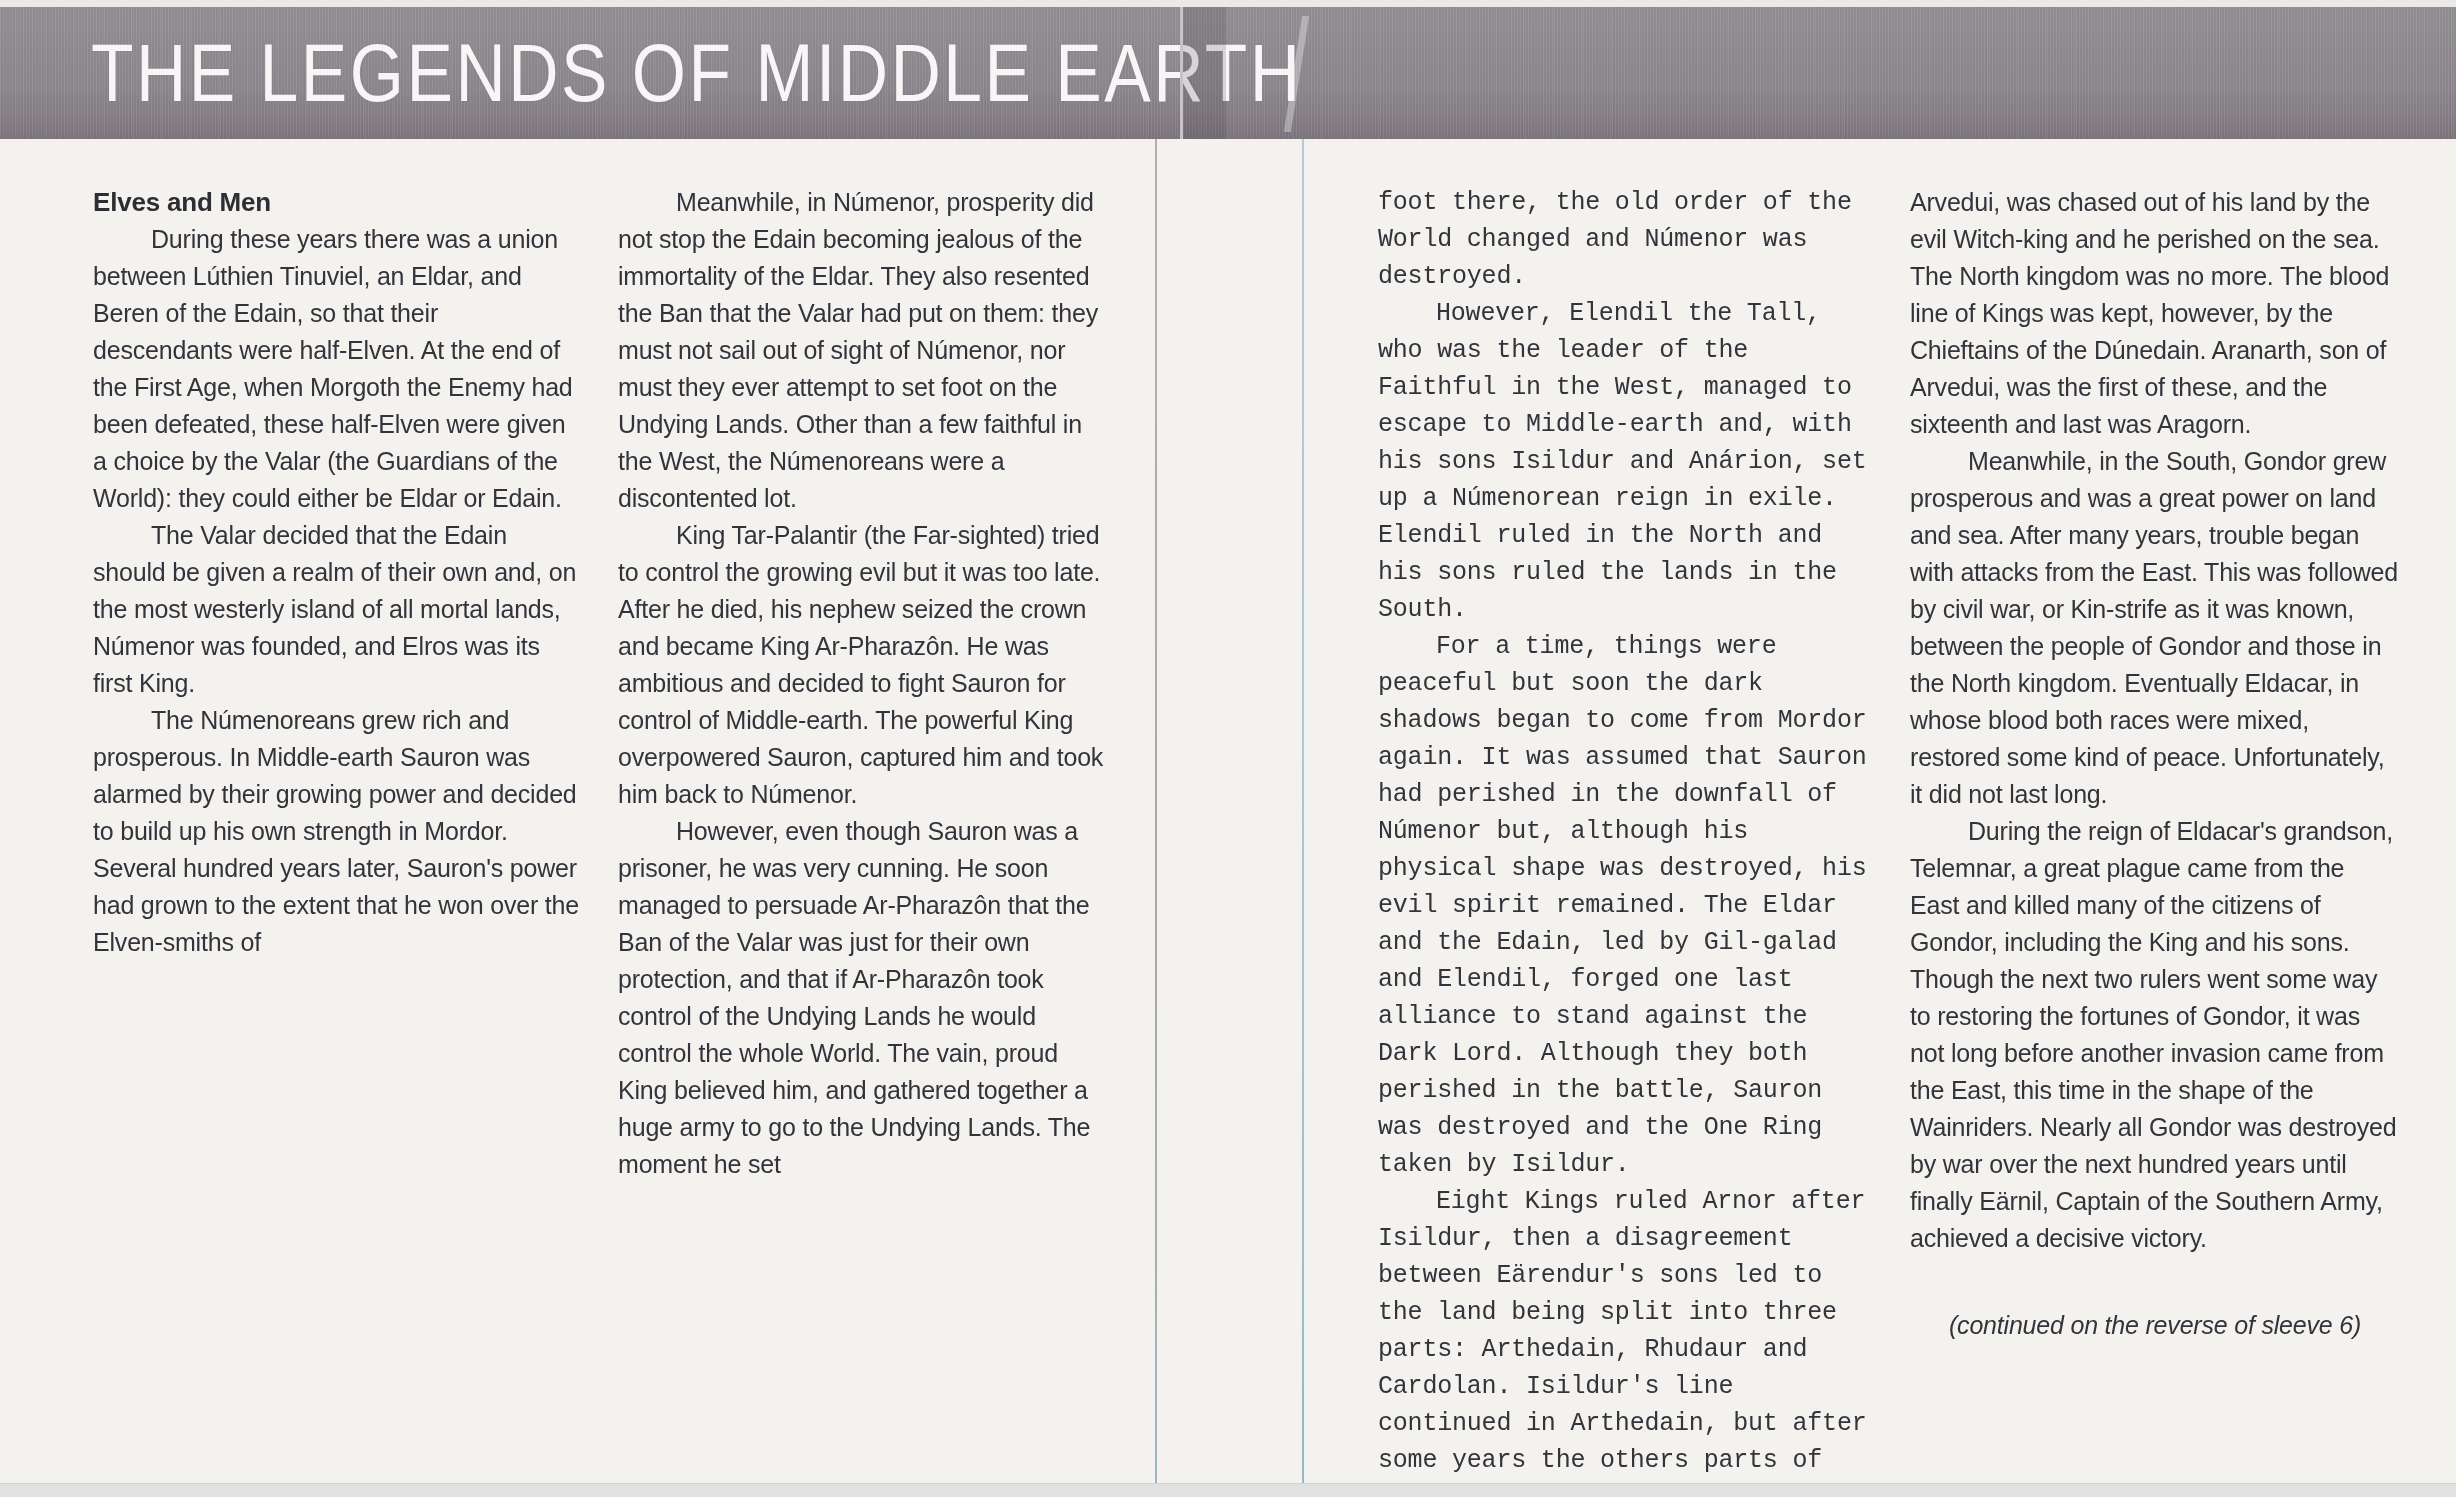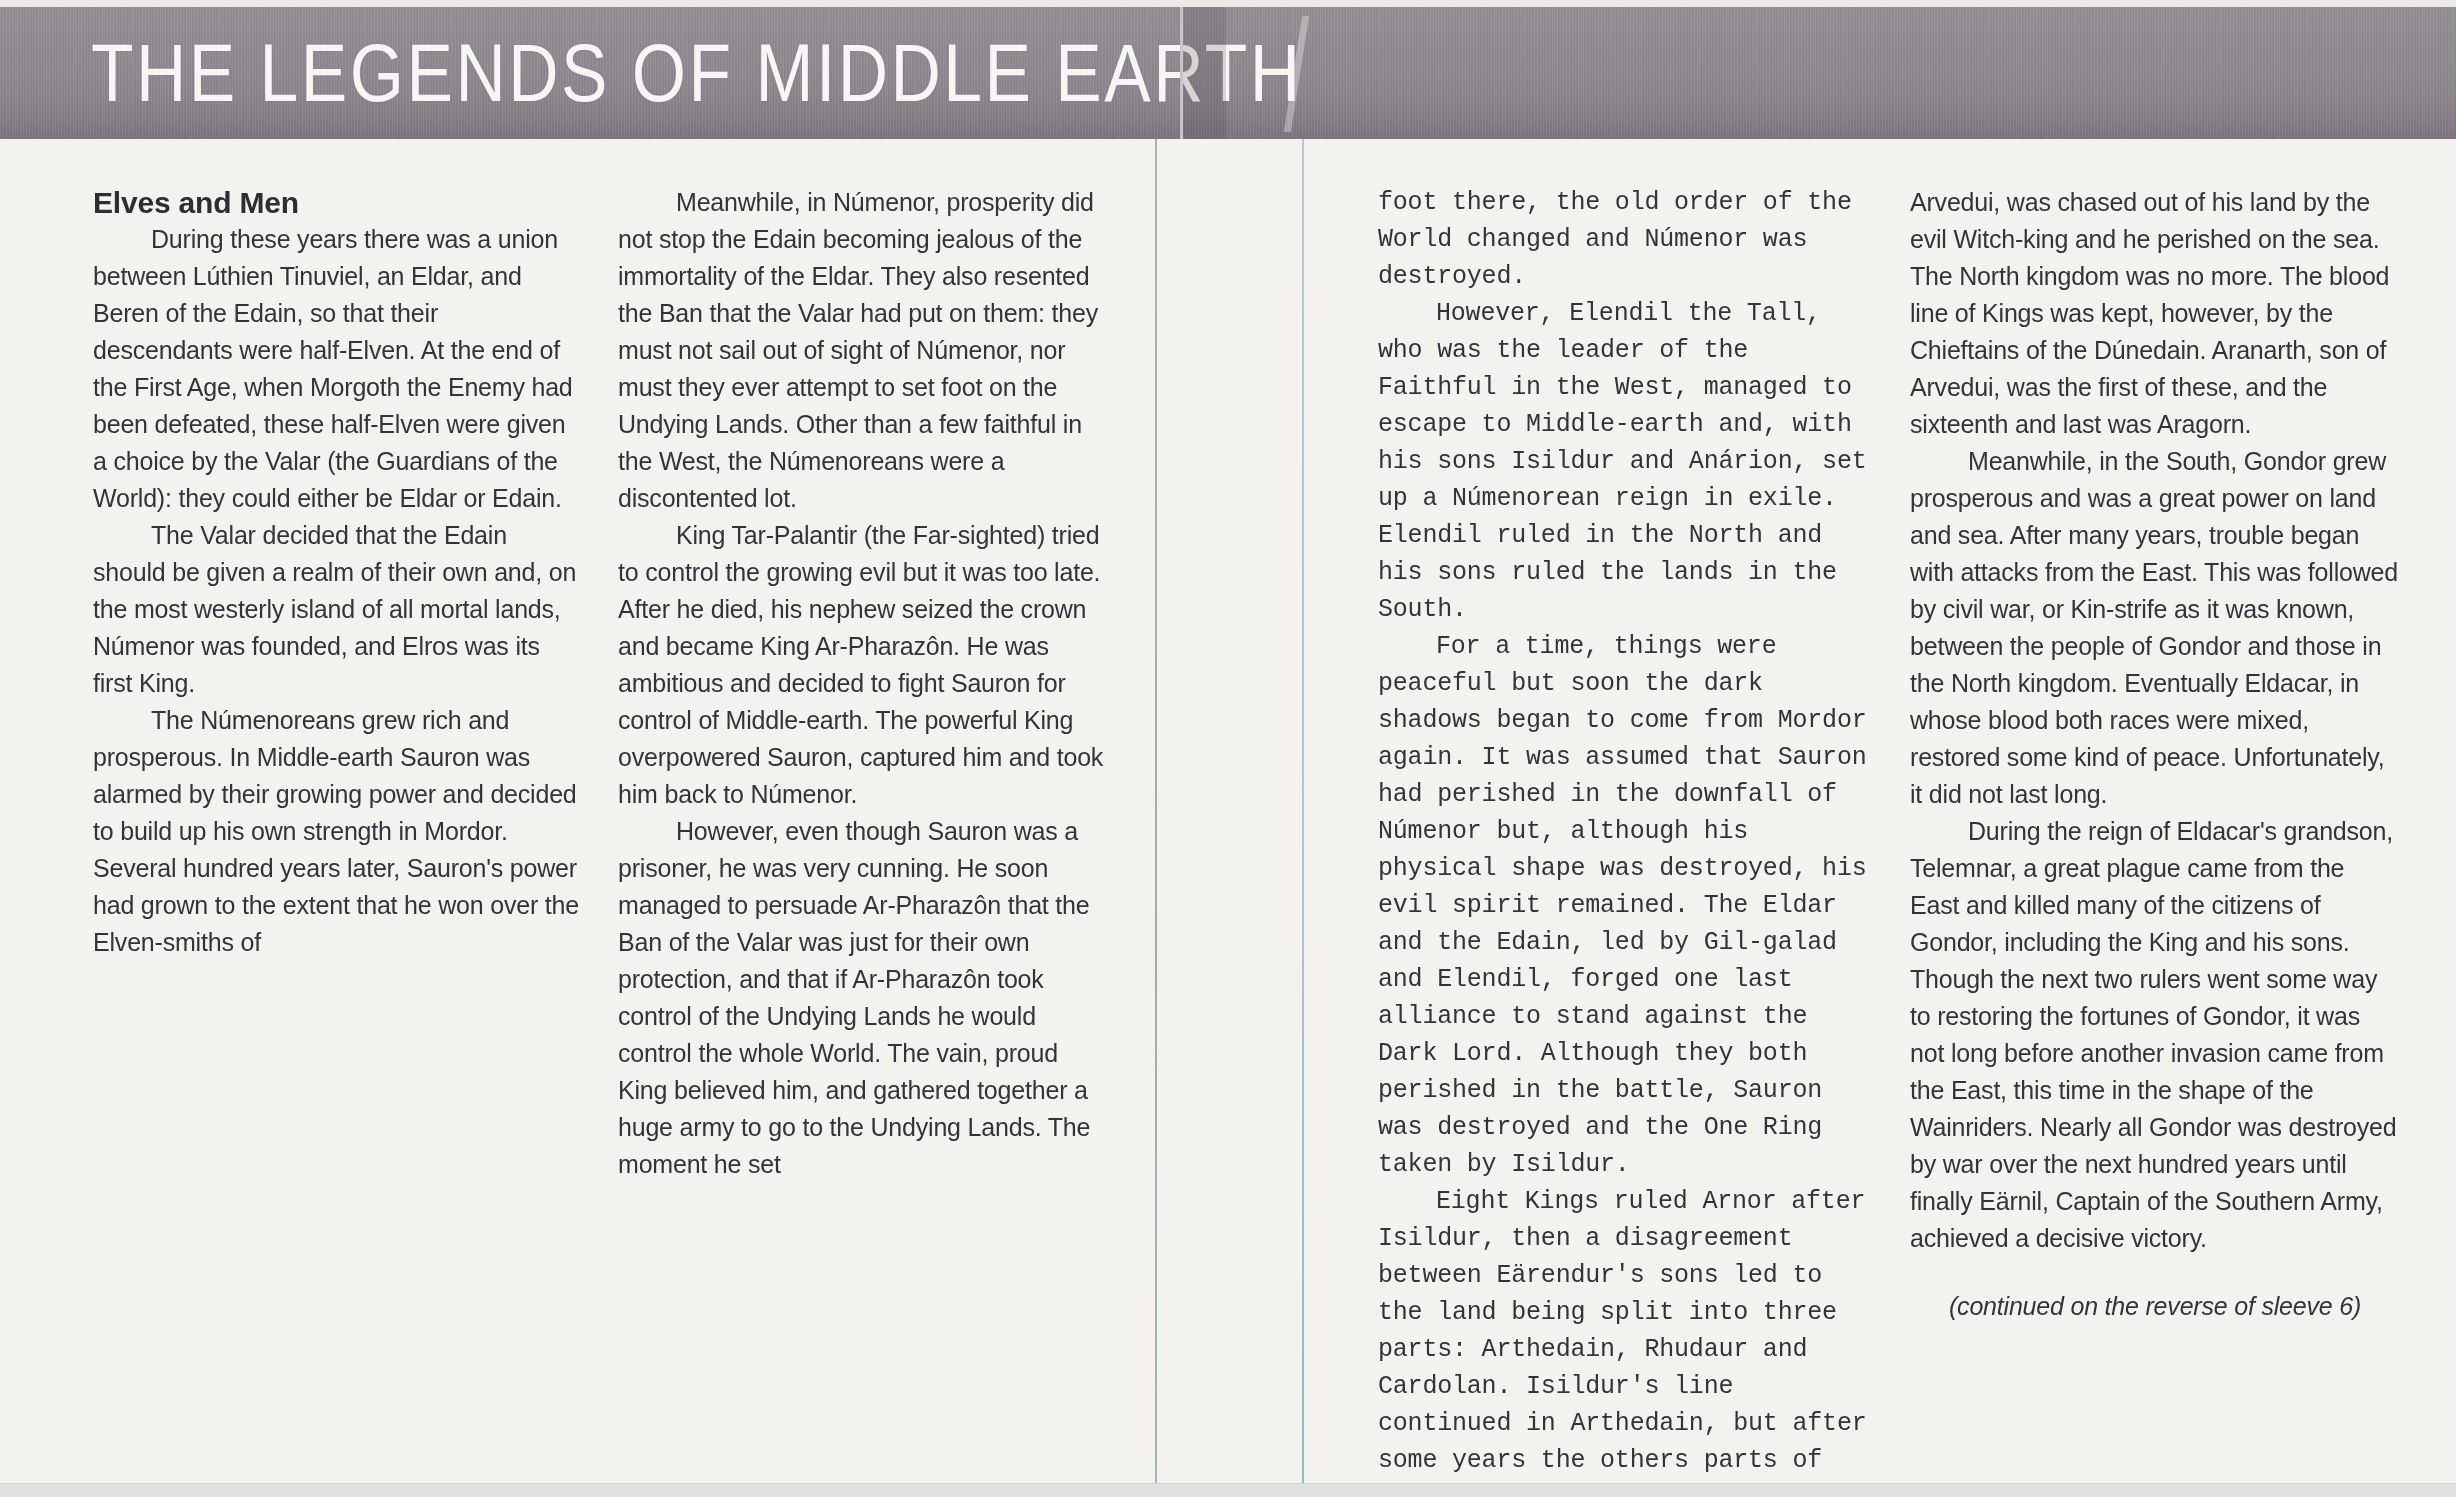--- a/index.html
+++ b/index.html
@@ -69,27 +69,27 @@
     position: absolute; top: 184px; width: 490px; height: 1261px;
     color: #34333b;
     font-size: 25px; line-height: 37px; letter-spacing: -0.2px;
     text-align: left;
   }
   .col-1 { left: 93px; }
   .col-2 { left: 618px; }
   .col-3 { left: 1378px; font-family: Liberation Mono, monospace; }
   .col-4 { left: 1910px; }
   .heading {
-    font-weight: 700; font-size: 30px; color: #2e2d34;
+    font-weight: 700; font-size: 26px; color: #2e2d34;
     margin: 0;
   }
   .para { margin: 0; }
   .para.indent { text-indent: 58px; }
   .footer-note {
-    margin-top: 31px;
+    margin-top: 50px;
     font-style: italic;
     text-align: center;
     font-size: 25px;
     color: #34333b;
   }
 </style>
 </head>
 <body>
 
 <div class="booklet">

